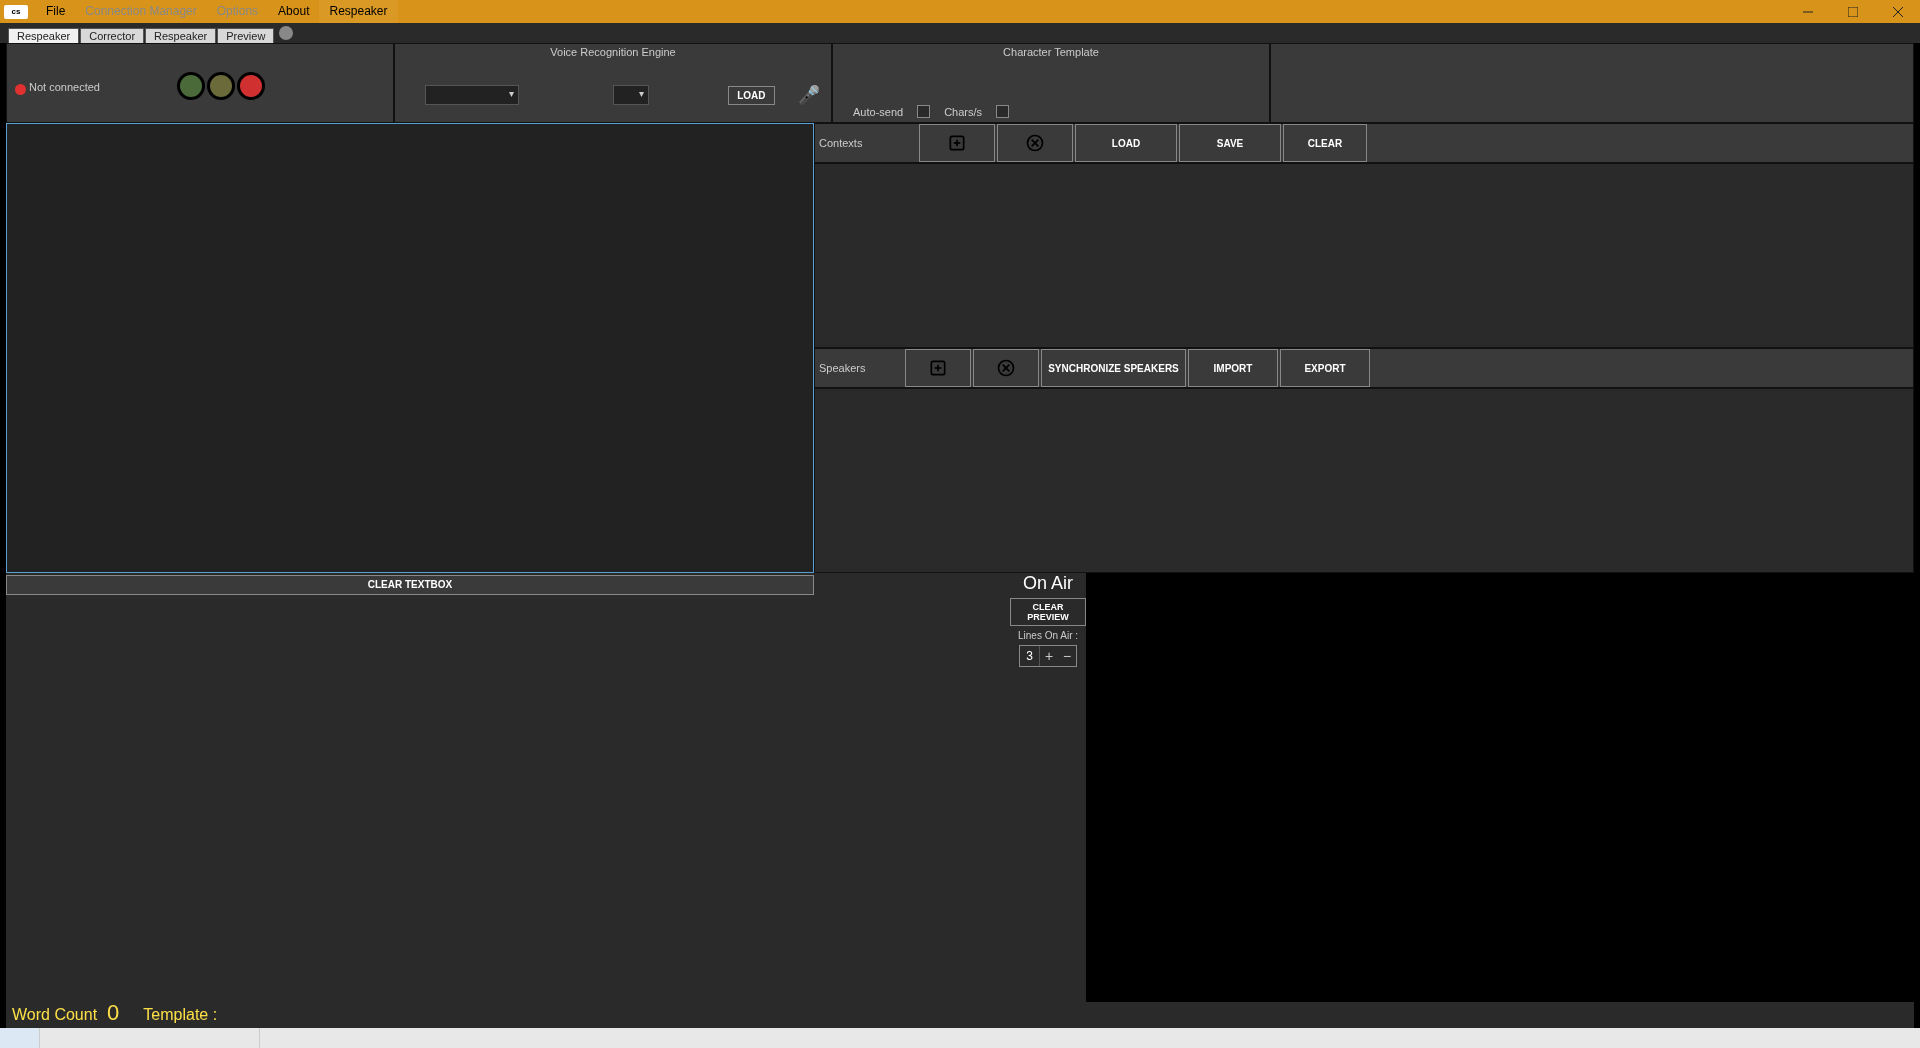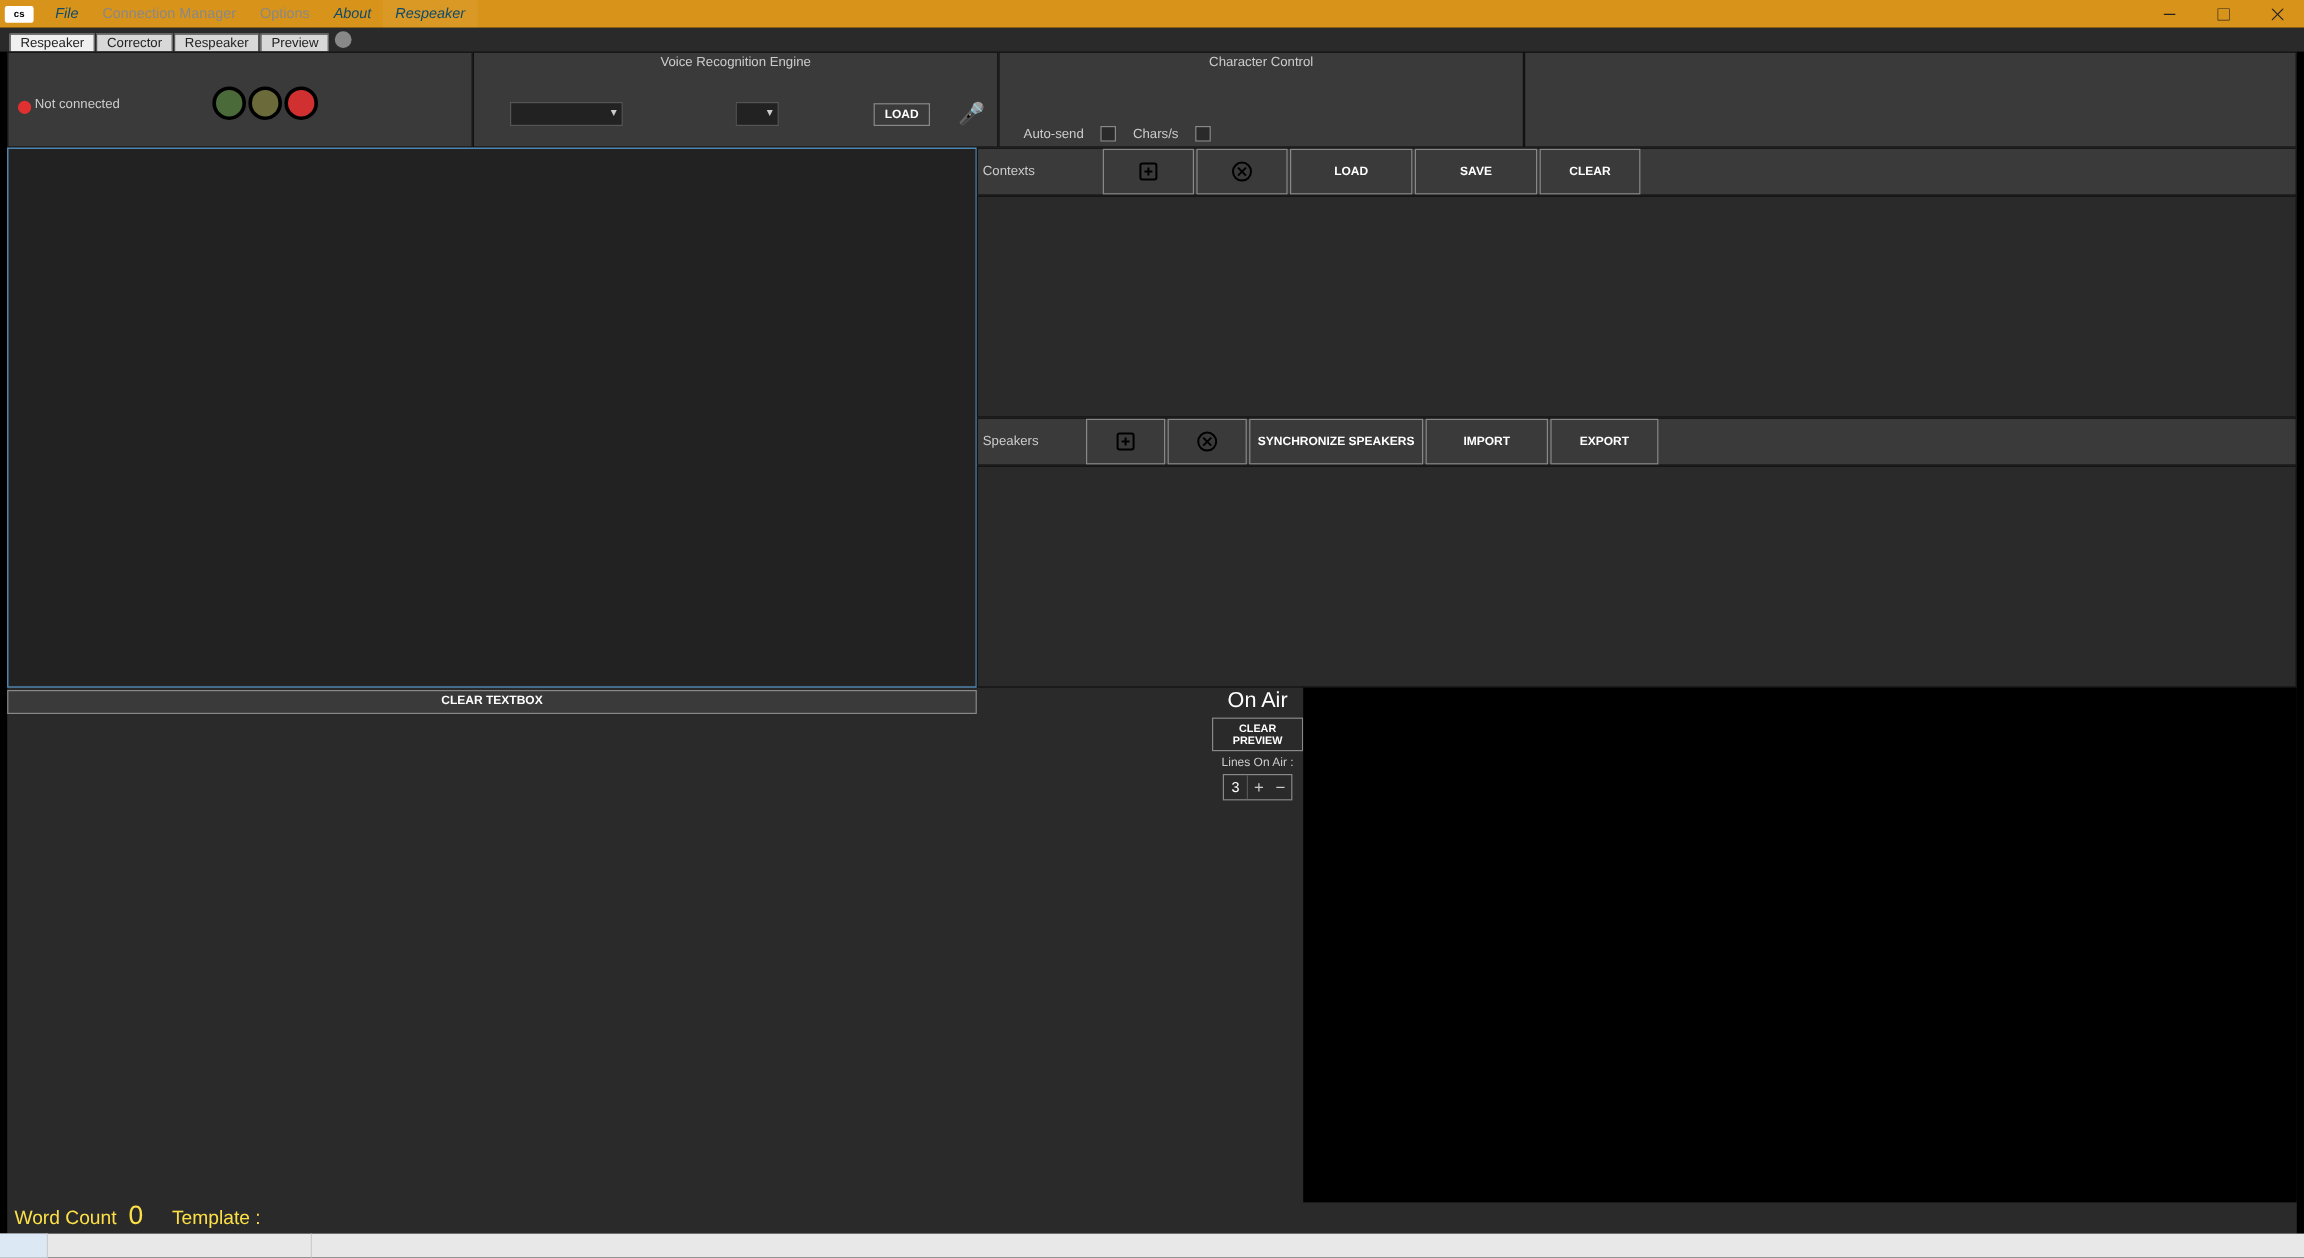--- a/index.html
+++ b/index.html
@@ -3,21 +3,21 @@
 <meta charset="utf-8">
 <style>
 * { margin:0; padding:0; box-sizing:border-box; font-family:"Segoe UI",Arial,sans-serif; }
 body { background:#000; width:1920px; height:1048px; overflow:hidden; color:#ccc; font-size:12px; }
 
 
 .titlebar { height:23px; background:#d8941a; display:flex; align-items:flex-start; position:relative; }
 .titlebar-left { display:flex; align-items:center; height:100%; }
 .logo { width:24px; height:14px; background:#fff; margin:0 8px 0 4px; border-radius:2px; display:flex; align-items:center; justify-content:center; font-size:8px; font-weight:bold; color:#000; }
 .menu-item { padding:0 10px; height:23px; line-height:23px; font-size:12px; cursor:pointer; }
-.menu-item.bright { color:#0c4a6e;font-style:italic; }
+.menu-item.bright { color:#000000; }
 .menu-item.dim { color:#888; }
 .winbtns { margin-left:auto; display:flex; }
 .winbtn { width:45px; height:23px; display:flex; align-items:center; justify-content:center; color:#222; cursor:pointer; }
 .winbtn svg { width:10px; height:10px; stroke:#222; stroke-width:1; fill:none; }
 
 
 .tabstrip { height:20px; background:#2a2a2a; display:flex; align-items:flex-end; padding-left:8px; gap:1px; }
 .tab { background:#d8d8d8; color:#222; font-size:11px; padding:1px 8px; border:1px solid #555; border-bottom:none; cursor:pointer; }
 .tab.active { background:#f0f0f0; }
 .tab-close { width:14px; height:14px; border-radius:50%; background:#888; margin-left:4px; align-self:center; }
@@ -149,21 +149,21 @@
       <div class="vre-row">
         <div class="combo big"></div>
         <div style="width:70px;"></div>
         <div class="combo small"></div>
         <button class="load-btn">LOAD</button>
         <span class="mic-icon">🎤</span>
       </div>
     </div>
 
     <div class="panel cc-panel">
-      <div class="panel-title">Character Control</div>
+      <div class="panel-title">Character Template</div>
       <div class="cc-checks">
         <span>Auto-send</span>
         <div class="chk"></div>
         <span>Chars/s</span>
         <div class="chk"></div>
       </div>
     </div>
     <div class="blank-panel"></div>
   </div>
 
@@ -207,21 +207,21 @@
           </svg>
         </div>
       <div class="ctx-btn icon" style="width:66px;">
           <svg viewBox="0 0 24 24">
             <circle cx="12" cy="12" r="9"></circle>
             <line x1="8" y1="8" x2="16" y2="16"></line>
             <line x1="16" y1="8" x2="8" y2="16"></line>
           </svg>
         </div>
       <div class="ctx-btn" style="width:145px;">SYNCHRONIZE SPEAKERS</div>
-      <div class="ctx-btn" style="width:102px;">IMPORT</div>
+      <div class="ctx-btn" style="width:90px;">IMPORT</div>
       <div class="ctx-btn" style="width:90px;">EXPORT</div>
     </div>
     <div class="spk-body"></div>
   </div>
 
   <div class="onair">
     <div class="onair-title">On Air</div>
     <button class="clear-prev">CLEAR PREVIEW</button>
     <div class="lines-lbl">Lines On Air :</div>
     <div class="stepper">

